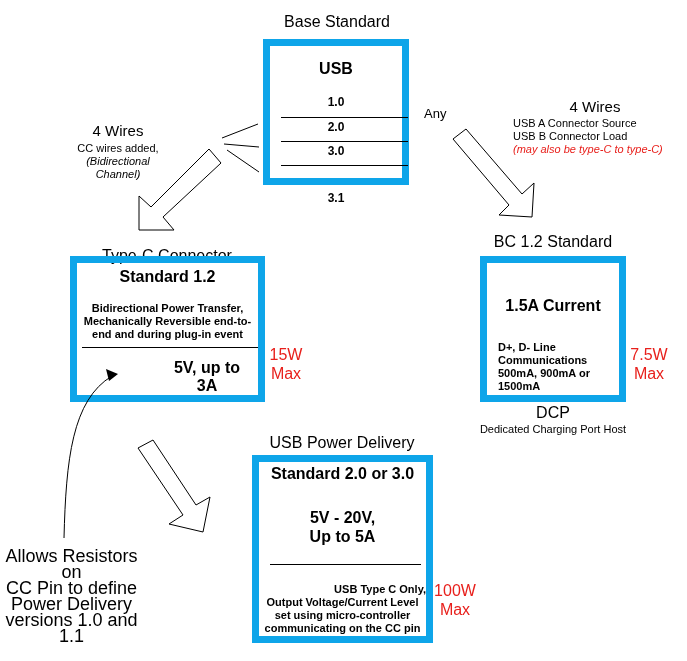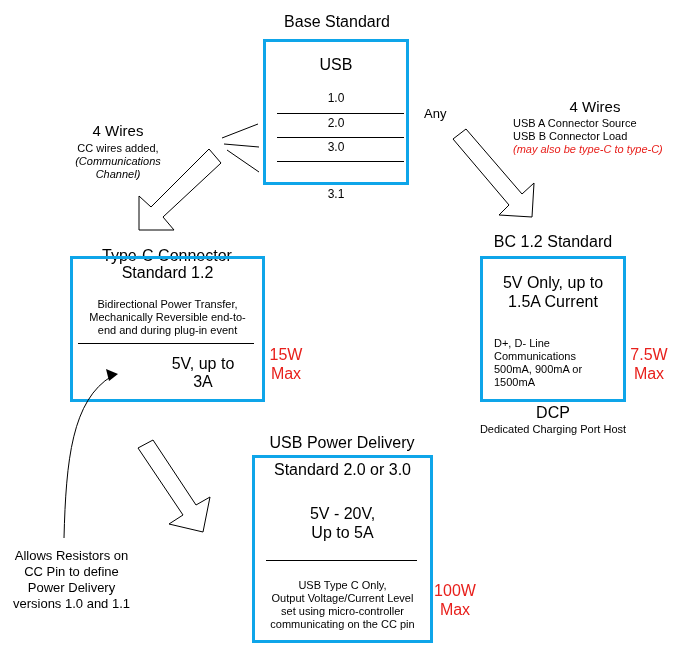--- a/index.html
+++ b/index.html
@@ -1,19 +1,19 @@
 <!DOCTYPE html>
 <html><head>
 <meta charset="utf-8">
 <style>
   html, body { margin:0; padding:0; background:#fff; }
   body { width:687px; height:661px; position:relative; overflow:hidden;
          font-family:"Liberation Sans", sans-serif; color:#000; }
   .abs { position:absolute; }
-  .box { position:absolute; border:3px solid #0ea5e9; box-sizing:border-box; }
+  .box { position:absolute; border:7px solid #0ea5e9; box-sizing:border-box;font-weight:bold; }
   .c { text-align:center; }
   .t16 { font-size:16px; }
   .t15 { font-size:12px; }
   .t11 { font-size:11px; line-height:13px; }
   .red { color:#e8201c; }
   .hr { position:absolute; height:1px; background:#000; }
   svg.overlay { position:absolute; left:0; top:0; }
 </style>
 </head>
 <body>
@@ -27,21 +27,21 @@
   <div class="hr" style="left:11px;top:95px;width:127px;"></div>
   <div class="abs c t15" style="left:0;top:98px;width:100%;">3.0</div>
   <div class="hr" style="left:11px;top:119px;width:127px;"></div>
   <div class="abs c t15" style="left:0;top:122px;width:100%;margin-top:23px;">3.1</div>
 </div>
 
 <div class="abs" style="left:424px;top:106px;font-size:13px;">Any</div>
 
 <div class="abs c" style="left:68px;top:122px;width:100px;font-size:15px;">4 Wires</div>
 <div class="abs c t11" style="left:60px;top:142px;width:116px;">CC wires added,</div>
-<div class="abs c t11" style="left:60px;top:155px;width:116px;font-style:italic;">(Communications</div>
+<div class="abs c t11" style="left:60px;top:155px;width:116px;font-style:italic;">(Bidirectional</div>
 <div class="abs c t11" style="left:60px;top:168px;width:116px;font-style:italic;">Channel)</div>
 
 <div class="abs c" style="left:545px;top:98px;width:100px;font-size:15px;">4 Wires</div>
 <div class="abs t11" style="left:513px;top:117px;">USB A Connector Source</div>
 <div class="abs t11" style="left:513px;top:130px;">USB B Connector Load</div>
 <div class="abs t11 red" style="left:513px;top:143px;font-style:italic;">(may also be type-C to type-C)</div>
 
 <div class="abs c t16" style="left:70px;top:236px;width:194px;margin-top:11px;">Type-C Connector</div>
 <div class="box" style="left:70px;top:256px;width:195px;height:146px;">
   <div class="abs c t16" style="left:0;top:5px;width:100%;">Standard 1.2</div>
@@ -50,47 +50,46 @@
   <div class="abs c t11" style="left:0;top:65px;width:100%;">end and during plug-in event</div>
   <div class="hr" style="left:5px;top:84px;width:176px;"></div>
   <div class="abs c t16" style="left:75px;top:96px;width:110px;">5V, up to</div>
   <div class="abs c t16" style="left:75px;top:114px;width:110px;">3A</div>
 </div>
 <div class="abs c t16 red" style="left:266px;top:346px;width:40px;">15W</div>
 <div class="abs c t16 red" style="left:266px;top:365px;width:40px;">Max</div>
 
 <div class="abs c t16" style="left:480px;top:233px;width:146px;">BC 1.2 Standard</div>
 <div class="box" style="left:480px;top:256px;width:146px;height:146px;">
-  <div class="abs c t16" style="left:0;top:15px;width:100%;">5V Only, up to</div>
   <div class="abs c t16" style="left:0;top:34px;width:100%;">1.5A Current</div>
   <div class="abs t11" style="left:11px;top:78px;">D+, D- Line</div>
   <div class="abs t11" style="left:11px;top:91px;">Communications</div>
   <div class="abs t11" style="left:11px;top:104px;">500mA, 900mA or</div>
   <div class="abs t11" style="left:11px;top:117px;">1500mA</div>
 </div>
 <div class="abs c t16 red" style="left:627px;top:346px;width:44px;">7.5W</div>
 <div class="abs c t16 red" style="left:627px;top:365px;width:44px;">Max</div>
 <div class="abs c t16" style="left:480px;top:404px;width:146px;">DCP</div>
 <div class="abs c t11" style="left:470px;top:423px;width:166px;">Dedicated Charging Port Host</div>
 
 <div class="abs c t16" style="left:252px;top:434px;width:180px;">USB Power Delivery</div>
 <div class="box" style="left:252px;top:455px;width:181px;height:188px;">
   <div class="abs c t16" style="left:0;top:3px;width:100%;">Standard 2.0 or 3.0</div>
   <div class="abs c t16" style="left:0;top:47px;width:100%;">5V - 20V,</div>
   <div class="abs c t16" style="left:0;top:66px;width:100%;">Up to 5A</div>
   <div class="hr" style="left:11px;top:102px;width:151px;"></div>
-  <div class="abs c t11" style="left:0;top:121px;width:100%;">USB Type C Only,</div>
+  <div class="abs c t11" style="left:0;top:121px;width:100%;text-align:right;">USB Type C Only,</div>
   <div class="abs c t11" style="left:0;top:134px;width:100%;">Output Voltage/Current Level</div>
   <div class="abs c t11" style="left:0;top:147px;width:100%;">set using micro-controller</div>
   <div class="abs c t11" style="left:0;top:160px;width:100%;">communicating on the CC pin</div>
 </div>
 <div class="abs c t16 red" style="left:433px;top:582px;width:44px;">100W</div>
 <div class="abs c t16 red" style="left:433px;top:601px;width:44px;">Max</div>
 
-<div class="abs c" style="left:4px;top:548px;width:135px;font-size:13px;line-height:16px;">
+<div class="abs c" style="left:4px;top:548px;width:135px;font-size:18px;line-height:16px;">
   <div>Allows Resistors on</div>
   <div>CC Pin to define</div>
   <div>Power Delivery</div>
   <div>versions 1.0 and 1.1</div>
 </div>
 
 <svg class="overlay" width="687" height="661" viewBox="0 0 687 661">
 
   <line x1="222" y1="138" x2="258" y2="124" stroke="#000" stroke-width="1"></line>
   <line x1="224" y1="144" x2="259" y2="147" stroke="#000" stroke-width="1"></line>

